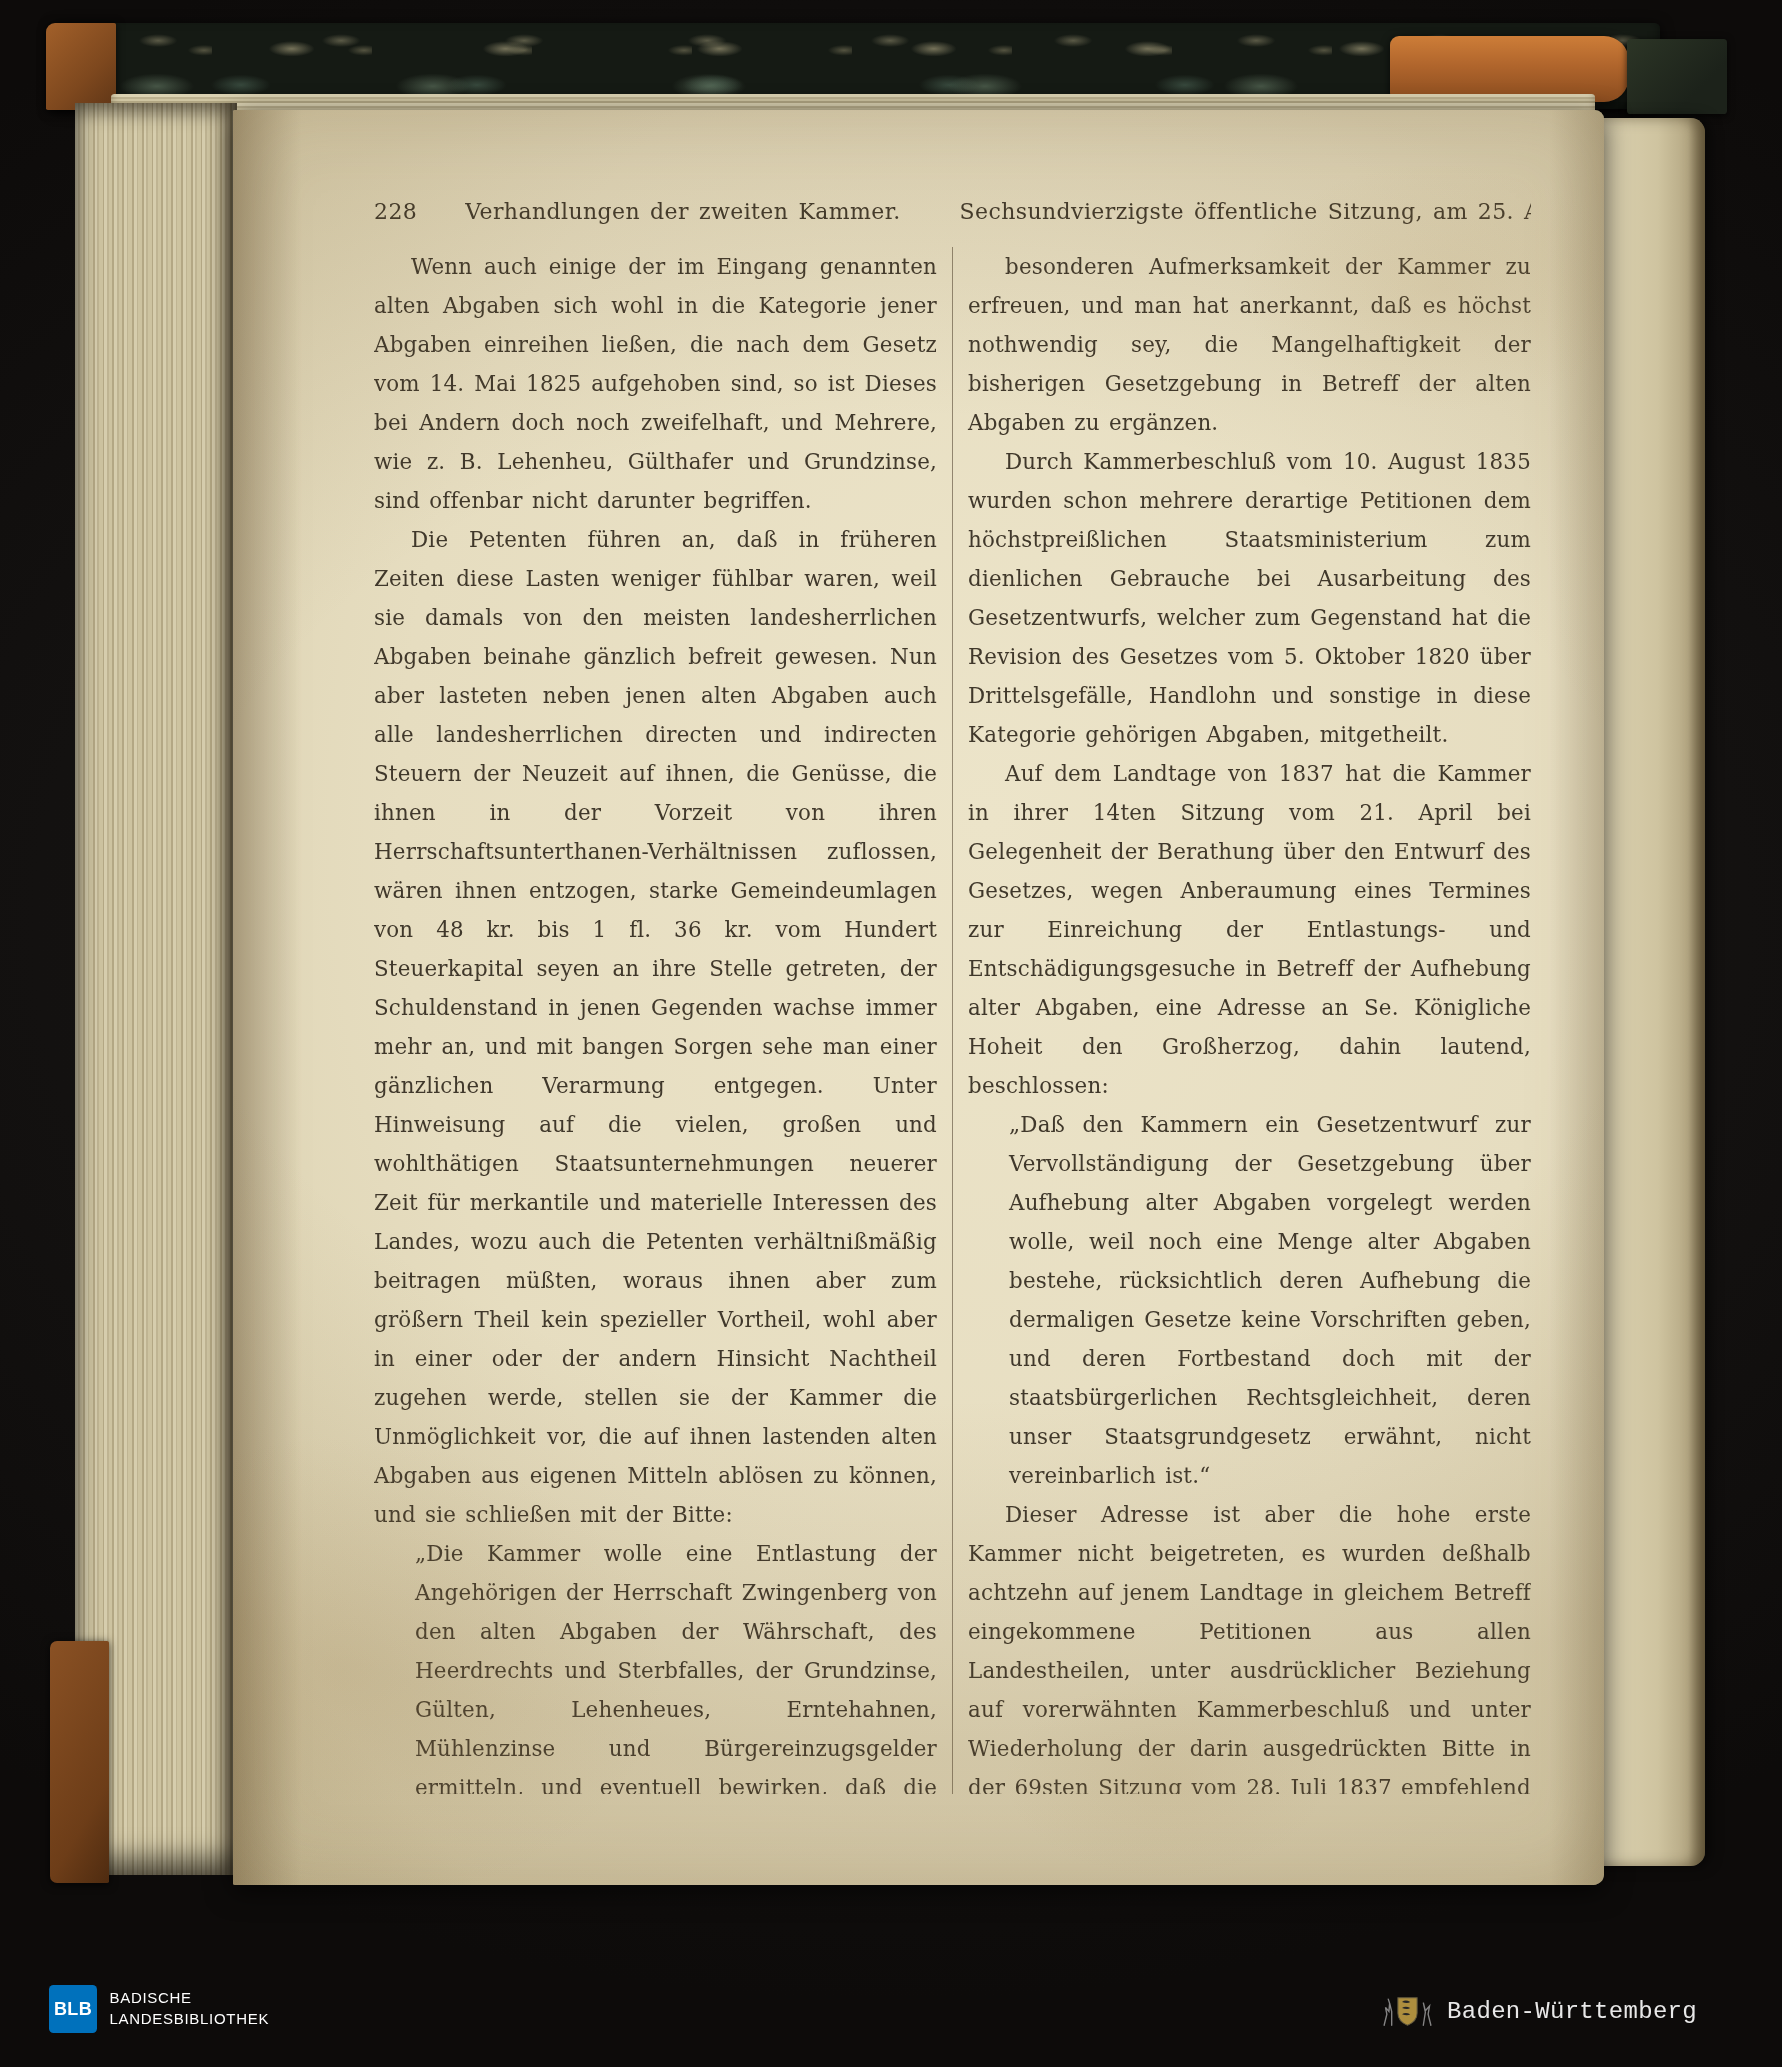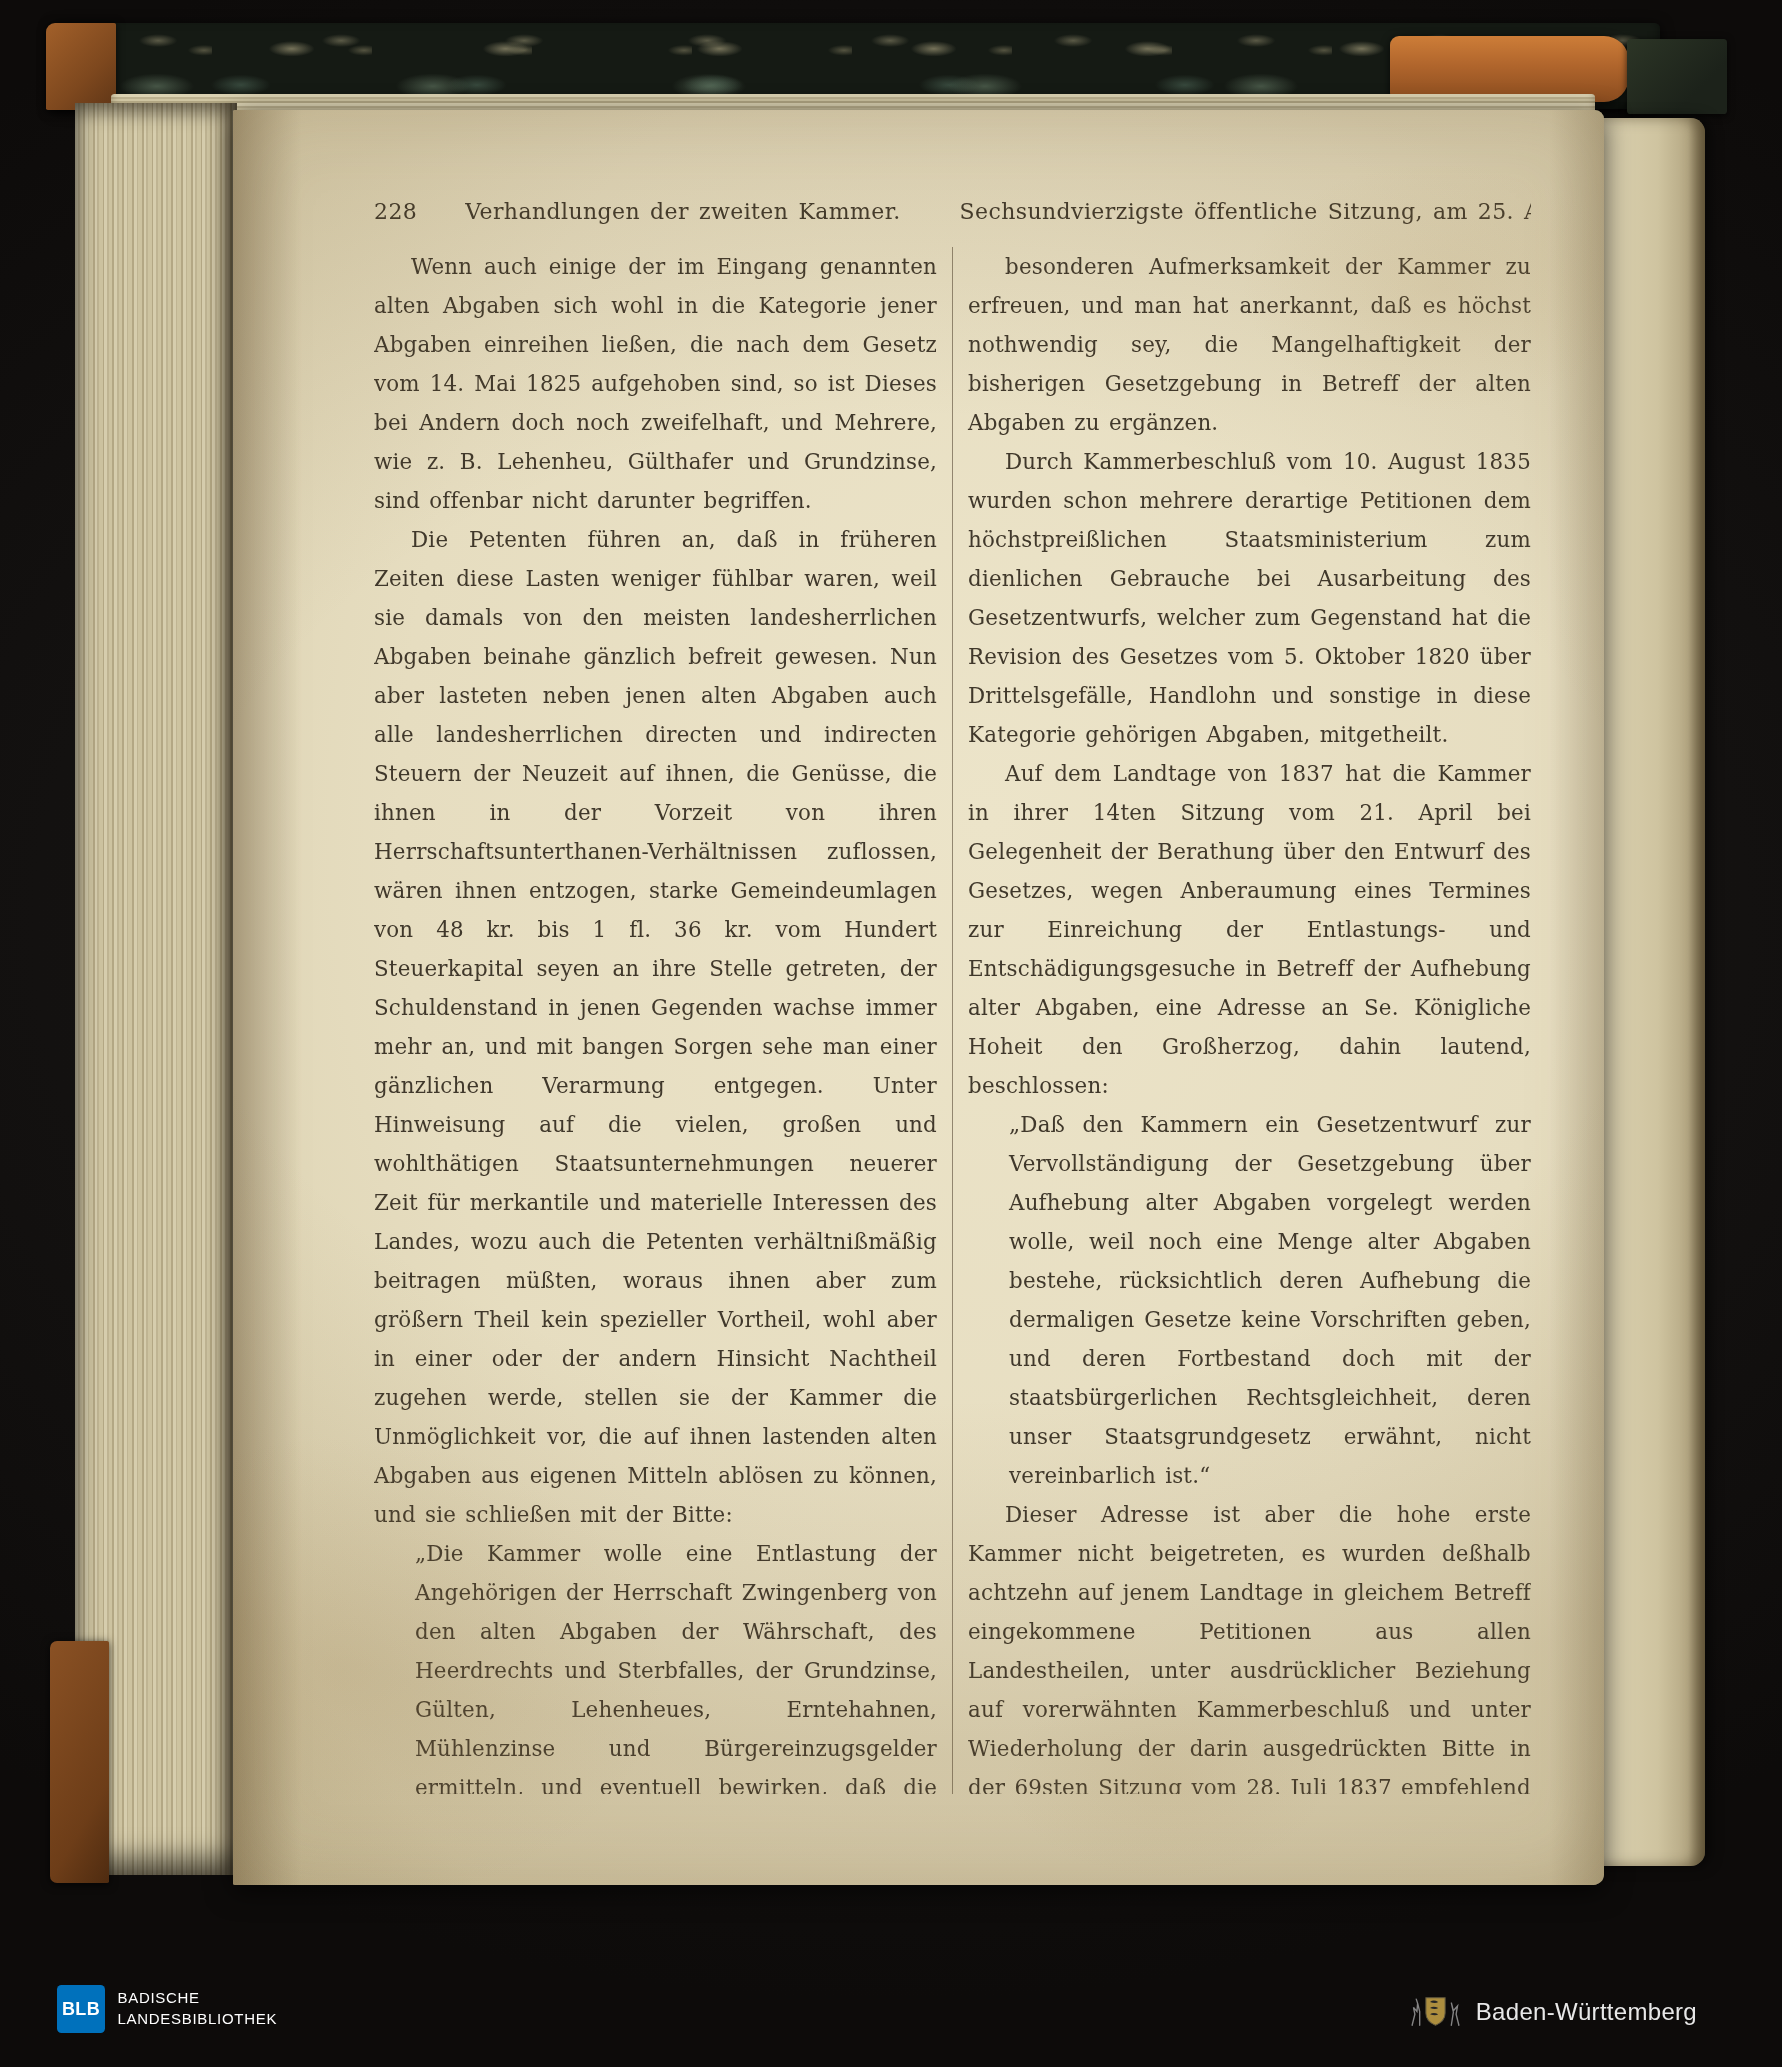--- a/index.html
+++ b/index.html
@@ -93,29 +93,29 @@
     font-size:21.4px;line-height:39px;
     color:#40382b;
     text-align:justify;
     text-indent:37px;
     word-spacing:2.2px;letter-spacing:0.2px;
   }
   .para.quote{margin-left:41px;text-indent:0;}
 
   
   .footer{position:absolute;left:0;right:0;bottom:0;height:134px;}
-  .blb{position:absolute;left:57px;bottom:34px;display:flex;align-items:center;gap:12.5px;}
+  .blb{position:absolute;left:49px;bottom:34px;display:flex;align-items:center;gap:12.5px;}
   .blb-square{width:48px;height:48px;border-radius:4.5px;background:#0071bc;
     display:flex;align-items:center;justify-content:center;}
   .blb-square span{color:#fff;font-family:"Liberation Sans", sans-serif;font-weight:bold;font-size:18px;letter-spacing:0.4px;}
   .blb-text{display:flex;flex-direction:column;gap:1.8px;
     color:#fff;font-family:"Liberation Sans", sans-serif;font-weight:normal;font-size:15px;letter-spacing:0.7px;line-height:18.7px;}
   .bw{position:absolute;right:85px;bottom:36px;display:flex;align-items:center;gap:12.5px;}
   .bw-arms{width:55px;height:39px;opacity:.85;}
-  .bw-label{color:#e8e8e8;font-family:Liberation Sans, sans-serif;font-size:24px;letter-spacing:0.3px;}
+  .bw-label{color:#e8e8e8;font-family:Liberation Mono, monospace;font-size:24px;letter-spacing:0.3px;}
 </style>
 </head>
 <body>
 
 <div class="scene">
 
   <div class="board-top"></div>
   <div class="leather tl"></div>
   <div class="leather tr"></div>
   <div class="cloth-tr"></div>

